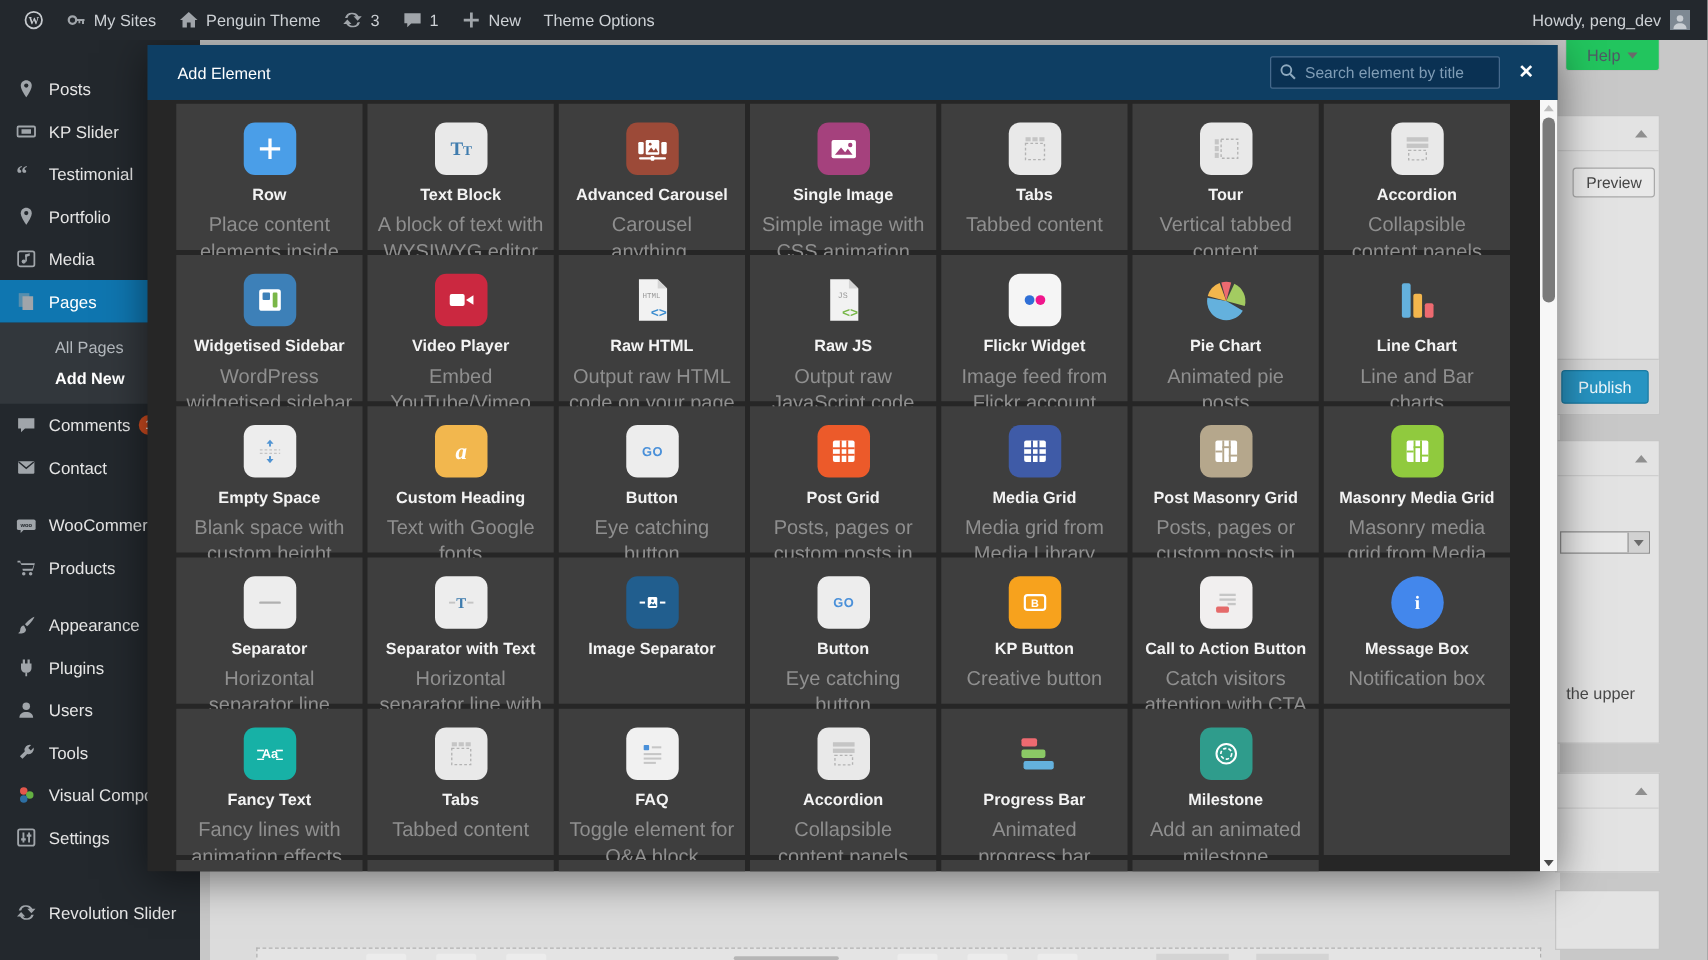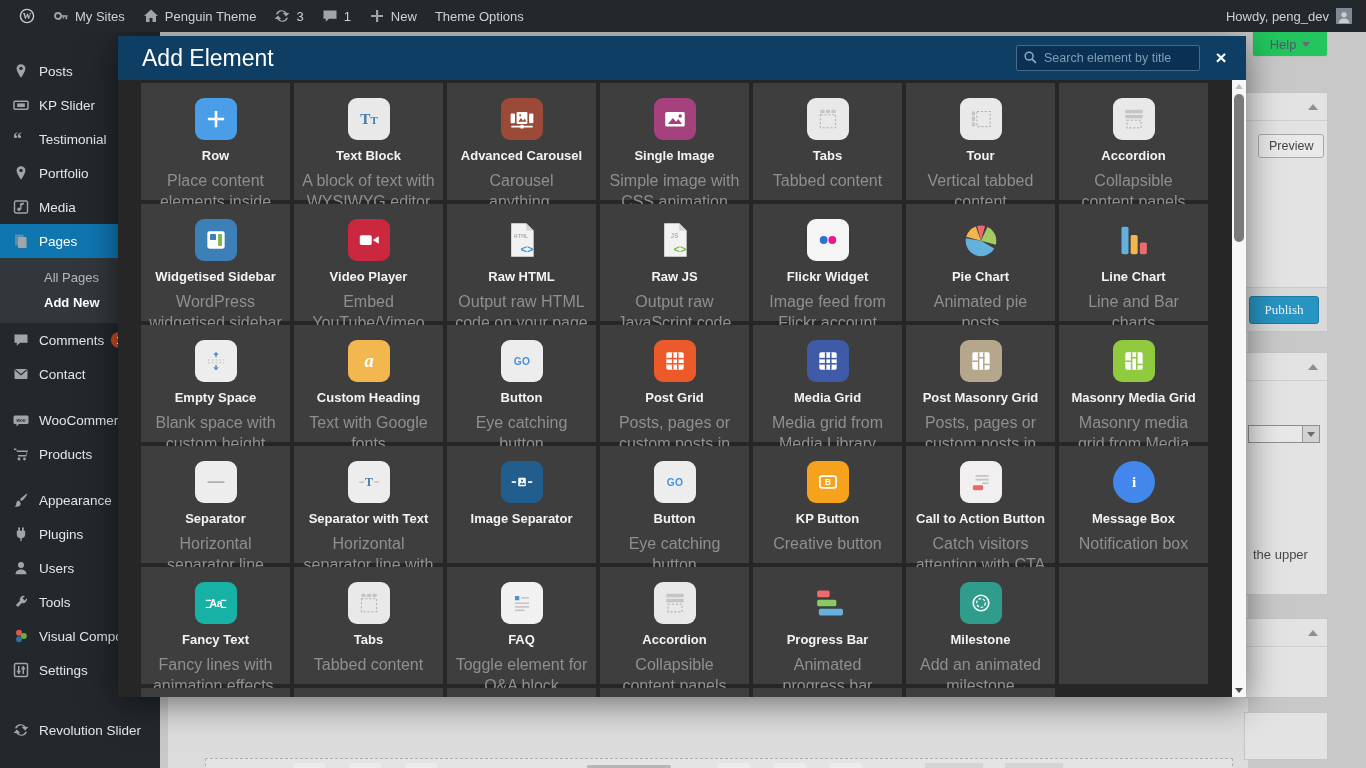--- a/index.html
+++ b/index.html
@@ -41,30 +41,30 @@
   #help-tab{position:absolute;left:1252px;top:32px;width:76px;height:25px;background:#22c55e;border:1px solid #c0c0c0;border-top:none;
     border-radius:0 0 3px 3px;display:flex;align-items:center;justify-content:center;gap:6px;color:#4f5a65;font-size:13px;cursor:pointer;z-index:2}
   .postbox{position:absolute;left:1244px;width:84px;background:#e3e3e3;border:1px solid #c6c6c6;z-index:2}
   .postbox-head{height:28px;border-bottom:1px solid #cfcfcf;position:relative}
   .tri-up{width:0;height:0;border-left:5px solid transparent;border-right:5px solid transparent;border-bottom:6px solid #8f8f8f;
     position:absolute;right:9px;top:11px;cursor:pointer}
   .tri-down-s{width:0;height:0;border-left:4px solid transparent;border-right:4px solid transparent;border-top:5px solid #6a6a6a;display:inline-block}
   .btn-secondary{position:absolute;background:#e9e9e9;border:1px solid #a9a9a9;border-radius:3px;color:#474747;
     font-size:12.5px;padding:4px 10px;cursor:pointer;font-family:"Liberation Sans",sans-serif}
   .btn-primary{position:absolute;background:#2794c2;border:1px solid #1b7ba3;border-radius:3px;color:#eef7fb;
-    font-size:13px;padding:5px 0;width:70px;text-align:center;cursor:pointer;font-family:Liberation Serif, serif}
+    font-size:13px;padding:5px 0;width:70px;text-align:center;cursor:pointer;font-family:Liberation Sans, sans-serif}
   .pb-footer{position:absolute;left:0;right:0;bottom:0;height:44px;background:#d9d9d9;border-top:1px solid #c9c9c9}
   .mini-select{position:absolute;width:72px;height:18px;background:#e8e8e8;border:1px solid #8f8f8f;display:flex;cursor:pointer}
   .mini-select .ms-btn{margin-left:auto;width:17px;background:#d2d2d2;border-left:1px solid #9a9a9a;display:flex;align-items:center;justify-content:center}
   .clipped-text{position:absolute;font-size:13px;color:#4a4a4a;white-space:nowrap}
 
   
   #modal{position:absolute;left:118px;top:36px;width:1128px;height:661px;z-index:20;box-shadow:0 6px 32px rgba(0,0,0,.5);background:#262626}
   #modal-header{position:absolute;left:0;top:0;right:0;height:44px;background:#0e3e63;display:flex;align-items:center}
-  #modal-title{color:#fff;font-size:23px;padding-left:24px;font-weight:500}
+  #modal-title{color:#fff;font-size:13px;padding-left:24px;font-weight:500}
   #modal-search-wrap{position:absolute;right:46px;top:9px;width:184px;height:26px}
   #modal-search{width:100%;height:100%;background:#0a3153;border:1px solid #46698c;border-radius:2px;color:#cfdce8;
     font-size:12.5px;padding:0 8px 0 27px;outline:none;font-family:"Liberation Sans",sans-serif}
   #modal-search::placeholder{color:#7f9cb5}
   #search-icon{position:absolute;left:7px;top:5px;pointer-events:none}
   #modal-close{position:absolute;right:12px;top:9px;width:26px;height:26px;color:#fff;font-size:19px;font-weight:bold;
     display:flex;align-items:center;justify-content:center;cursor:pointer}
   #modal-body{position:absolute;left:0;top:44px;right:14px;bottom:0;overflow:hidden;padding:3px 24px 0 23px}
   #grid{display:grid;grid-template-columns:repeat(7,1fr);grid-auto-rows:117px;gap:4px}
   .cell{background:#3e3e3e;display:flex;flex-direction:column;align-items:center;padding:15px 8px 0;cursor:pointer;text-align:center}

